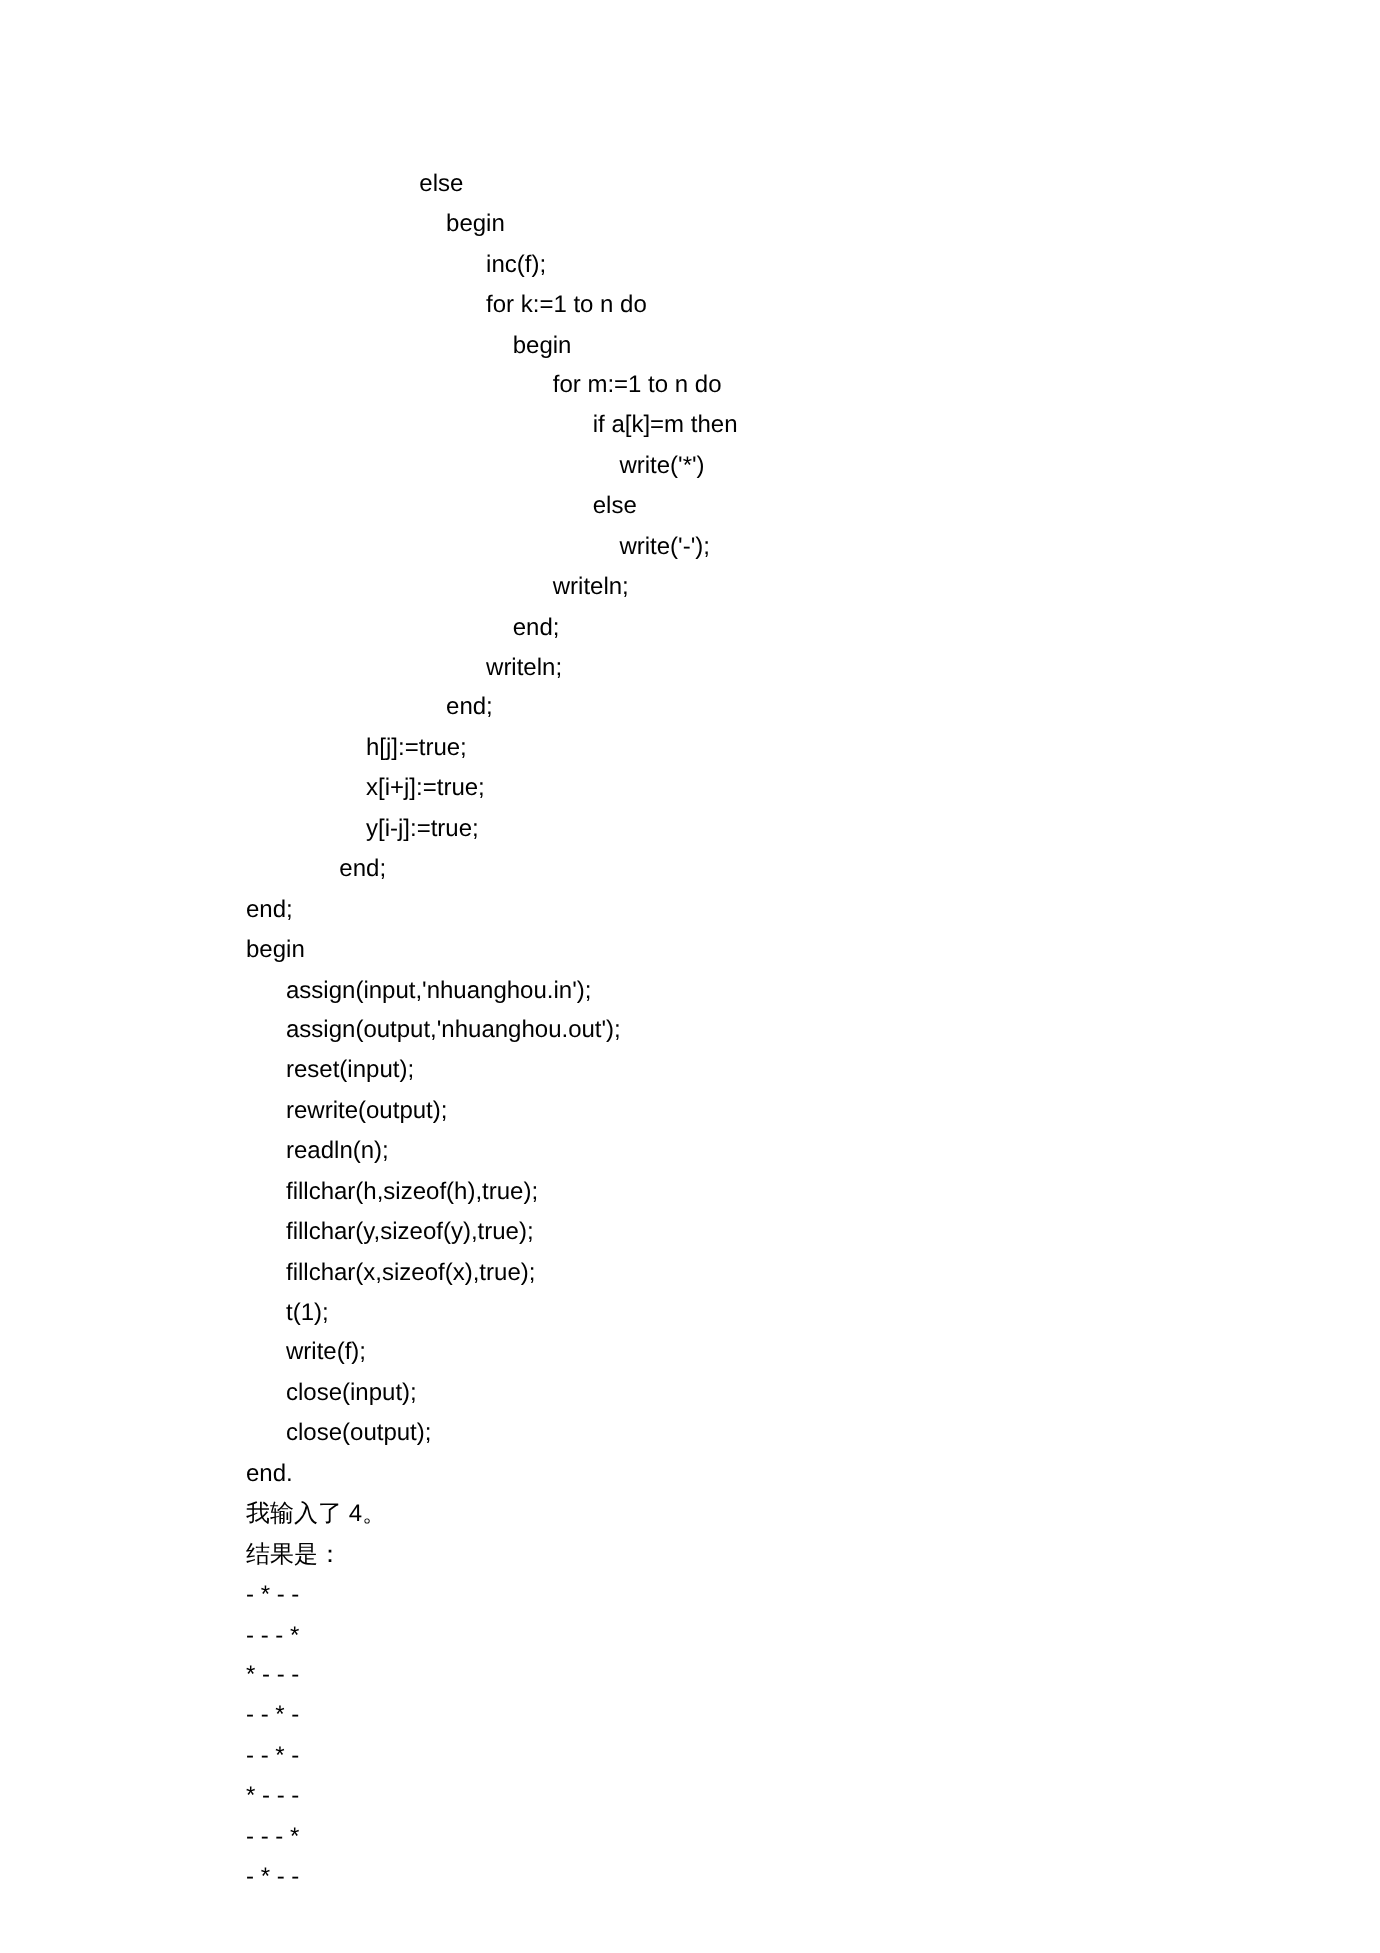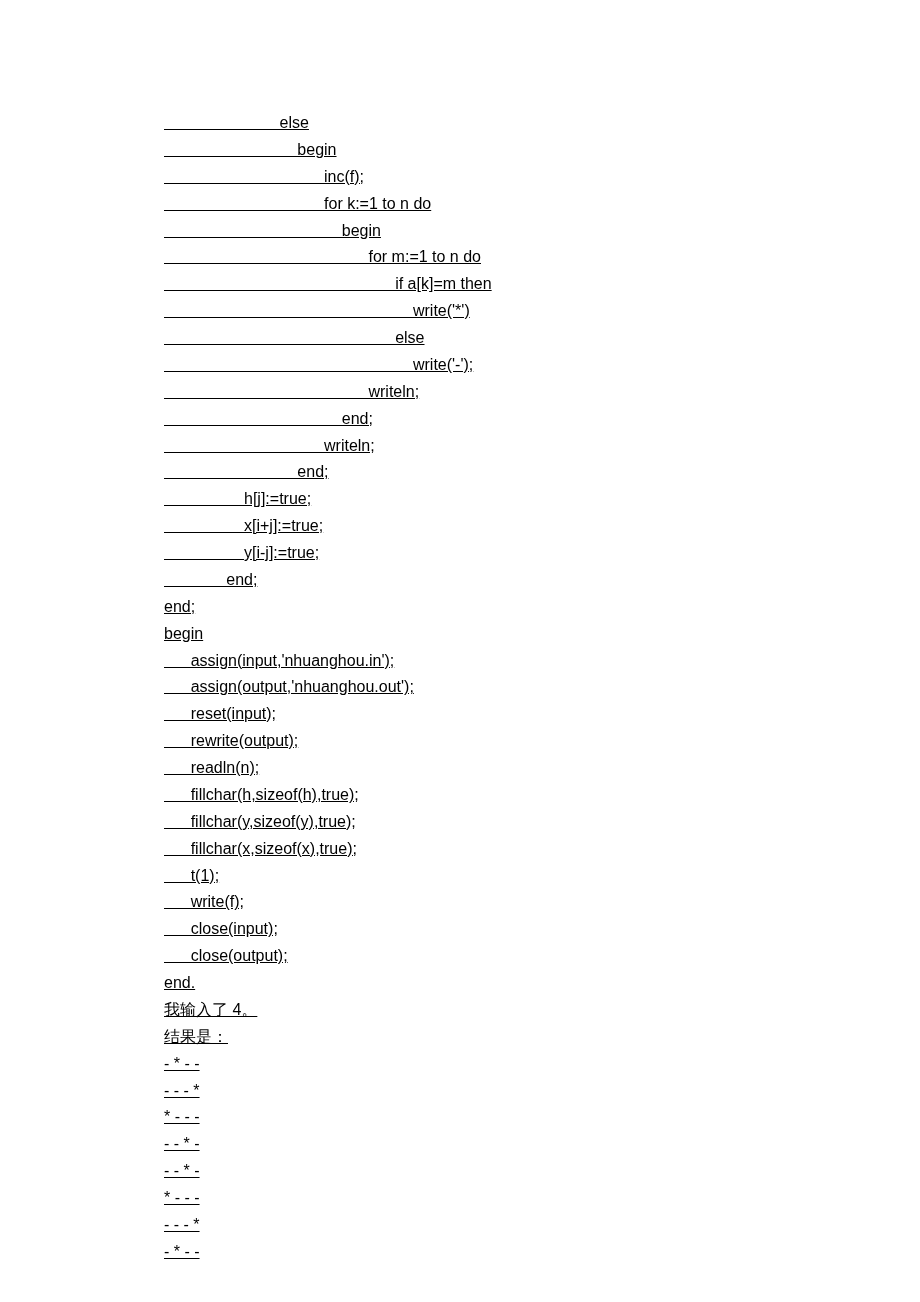--- a/index.html
+++ b/index.html
@@ -12,21 +12,20 @@
       width: 920px;
       height: 1302px;
       font-family: Arial, "Microsoft YaHei", sans-serif;
       font-size: 16px;
       line-height: 1.68;
       color: #000000;
       padding: 110px 0 0 164px;
     }
     .content {
       white-space: pre;
-      text-decoration: underline;
     }
     .line {
       display: block;
     }
   </style>
 </head>
 <body>
 
 <div class="content" id="content-container"><span class="line">                          else</span><span class="line">                              begin</span><span class="line">                                    inc(f);</span><span class="line">                                    for k:=1 to n do</span><span class="line">                                        begin</span><span class="line">                                              for m:=1 to n do</span><span class="line">                                                    if a[k]=m then</span><span class="line">                                                        write('*')</span><span class="line">                                                    else</span><span class="line">                                                        write('-');</span><span class="line">                                              writeln;</span><span class="line">                                        end;</span><span class="line">                                    writeln;</span><span class="line">                              end;</span><span class="line">                  h[j]:=true;</span><span class="line">                  x[i+j]:=true;</span><span class="line">                  y[i-j]:=true;</span><span class="line">              end;</span><span class="line">end;</span><span class="line">begin</span><span class="line">      assign(input,'nhuanghou.in');</span><span class="line">      assign(output,'nhuanghou.out');</span><span class="line">      reset(input);</span><span class="line">      rewrite(output);</span><span class="line">      readln(n);</span><span class="line">      fillchar(h,sizeof(h),true);</span><span class="line">      fillchar(y,sizeof(y),true);</span><span class="line">      fillchar(x,sizeof(x),true);</span><span class="line">      t(1);</span><span class="line">      write(f);</span><span class="line">      close(input);</span><span class="line">      close(output);</span><span class="line">end.</span><span class="line">我输入了 4。</span><span class="line">结果是：</span><span class="line">- * - -</span><span class="line">- - - *</span><span class="line">* - - -</span><span class="line">- - * -</span><span class="line"></span><span class="line">- - * -</span><span class="line">* - - -</span><span class="line">- - - *</span><span class="line">- * - -</span></div>
 

